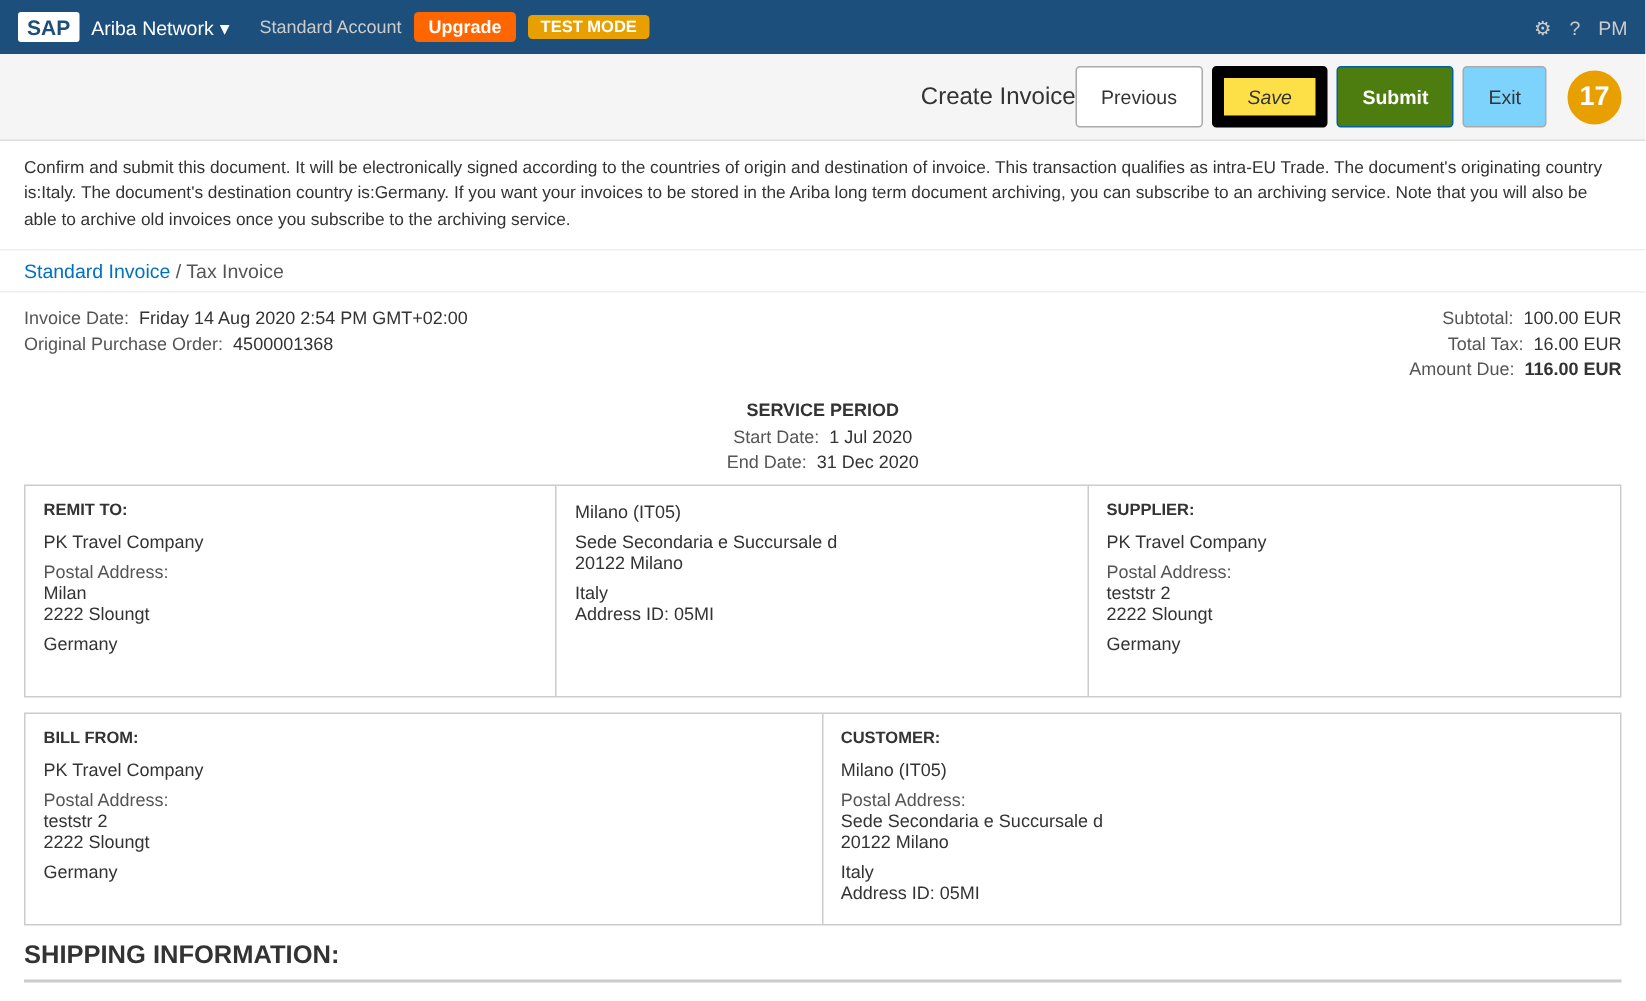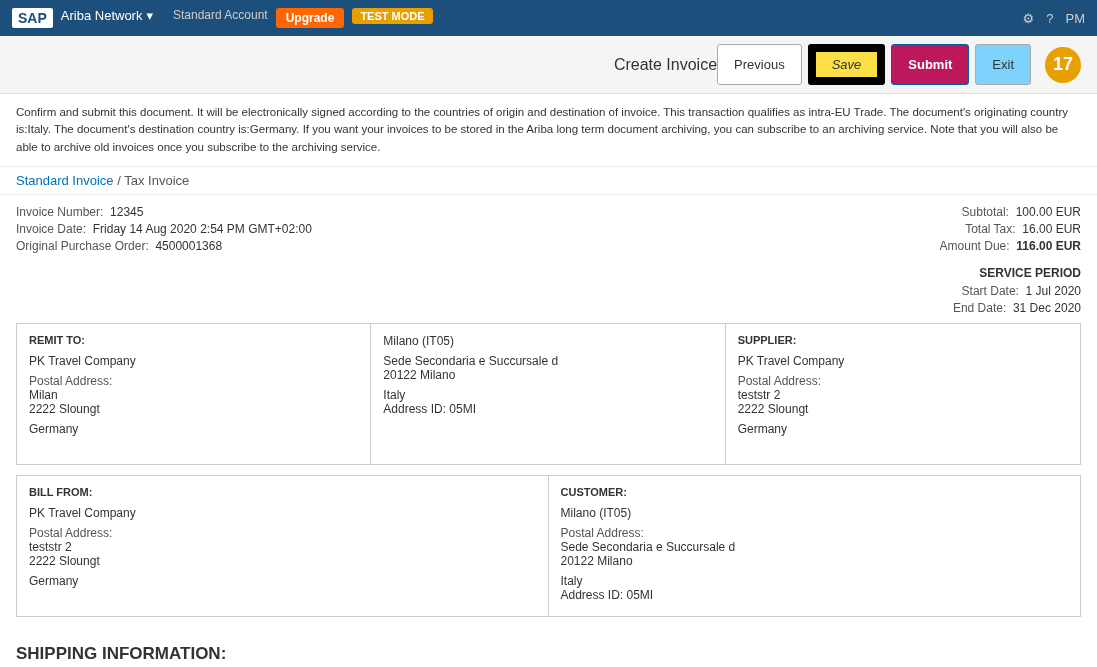--- a/index.html
+++ b/index.html
@@ -7,21 +7,21 @@
 
     
     .top-nav {
       background: #1d4f7c;
       height: 36px;
       display: flex;
       align-items: center;
       padding: 0 12px;
       justify-content: space-between;
     }
-    .top-nav-left { display: flex; align-items: flex-start; gap: 8px; }
+    .top-nav-left { display: flex; align-items: center; gap: 8px; }
     .sap-logo {
       background: #fff;
       color: #1d4f7c;
       font-weight: bold;
       font-size: 14px;
       padding: 2px 6px;
       border-radius: 2px;
     }
     .ariba-network { color: #fff; font-size: 13px; display: flex; align-items: center; gap: 4px; }
     .standard-account { color: #ccc; font-size: 12px; margin-left: 12px; }
@@ -57,21 +57,21 @@
     .page-title { font-size: 16px; font-weight: normal; color: #333; }
     .header-buttons { display: flex; gap: 6px; }
     .btn-prev, .btn-save, .btn-submit, .btn-exit {
       padding: 5px 16px;
       font-size: 13px;
       cursor: pointer;
       border-radius: 3px;
     }
     .btn-prev { background: #fff; border: 1px solid #aaa; color: #333; }
     .btn-save { background: #fde047; border: 8px solid #000000; color: #333; font-style: italic; }
-    .btn-submit { background: #be185d; border: 1px solid #0060a8; color: #fff; font-weight: bold; }
+    .btn-submit { background: #4d7c0f; border: 1px solid #0060a8; color: #fff; font-weight: bold; }
     .btn-exit { background: #7dd3fc; border: 1px solid #aaa; color: #333; }
 
     
     .step-badge {
       width: 36px; height: 36px;
       background: #e8a000;
       border: 3px solid #e8a000;
       border-radius: 50%;
       color: #fff;
       font-size: 18px;
@@ -115,21 +115,21 @@
     .invoice-right { text-align: right; }
     .detail-row { margin-bottom: 3px; font-size: 12px; }
     .detail-label { color: #555; }
     .detail-value { }
     .amount-label { font-weight: normal; }
     .amount-value { }
     .amount-due-value { font-weight: bold; }
 
     
     .service-period {
-      text-align: right;
+      text-align: center;
       margin-bottom: 8px;
     }
     .service-period-title { font-weight: bold; font-size: 12px; margin-bottom: 4px; }
 
     
     .address-grid {
       display: grid;
       grid-template-columns: 1fr 1fr 1fr;
       border: 1px solid #ccc;
       margin-bottom: 10px;
@@ -148,21 +148,21 @@
       color: #333;
     }
     .address-name { margin-bottom: 6px; }
     .address-label { color: #555; margin-top: 4px; }
     .address-value { }
 
     .address-grid-2 {
       display: grid;
       grid-template-columns: 1fr 1fr;
       border: 1px solid #ccc;
-      margin-bottom: 27px;
+      margin-bottom: 10px;
     }
     .address-cell-2 {
       padding: 10px 12px;
       border-right: 1px solid #ccc;
       font-size: 12px;
       min-height: 140px;
     }
     .address-cell-2:last-child { border-right: none; }
 
     
@@ -217,24 +217,20 @@
   <span> <span>/</span> </span>
   <span>Tax Invoice</span>
 </div>
 
 <div class="main-content">
 
 
   <div class="invoice-details">
     <div class="invoice-left">
       <div class="detail-row">
-        <span class="detail-label">Invoice Number:</span>
-        &nbsp;<span class="detail-value">12345</span>
-      </div>
-      <div class="detail-row">
         <span class="detail-label">Invoice Date:</span>
         &nbsp;<span class="detail-value">Friday 14 Aug 2020 2:54 PM GMT+02:00</span>
       </div>
       <div class="detail-row">
         <span class="detail-label">Original Purchase Order:</span>
         &nbsp;<span class="detail-value">4500001368</span>
       </div>
     </div>
     <div class="invoice-right">
       <div class="detail-row">

